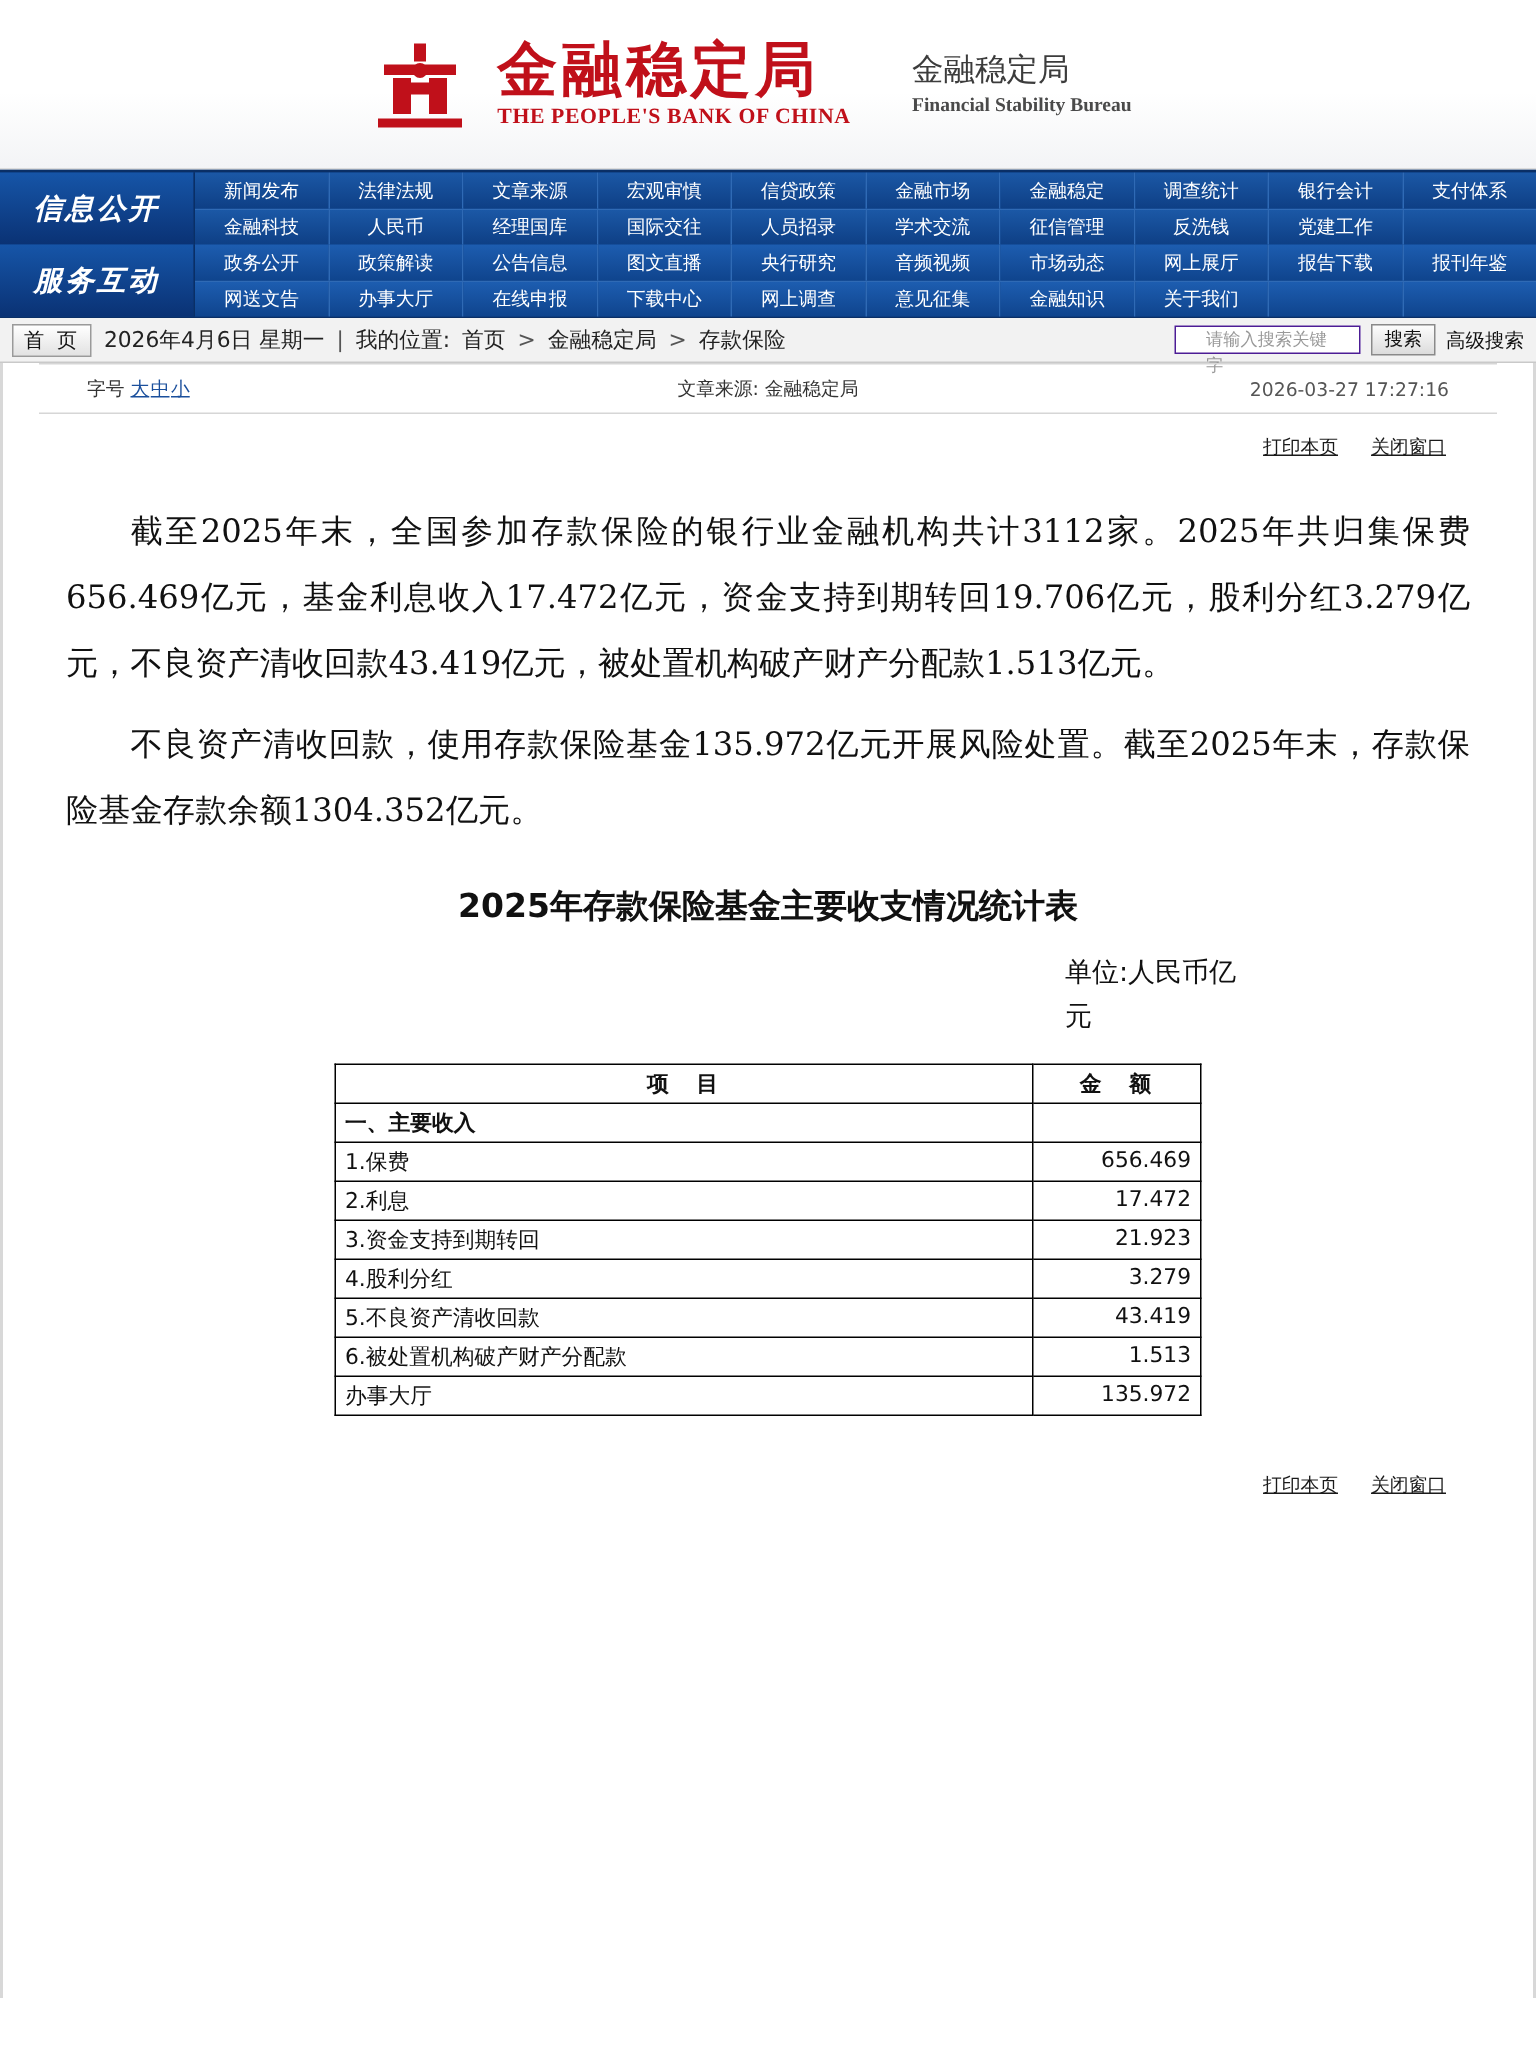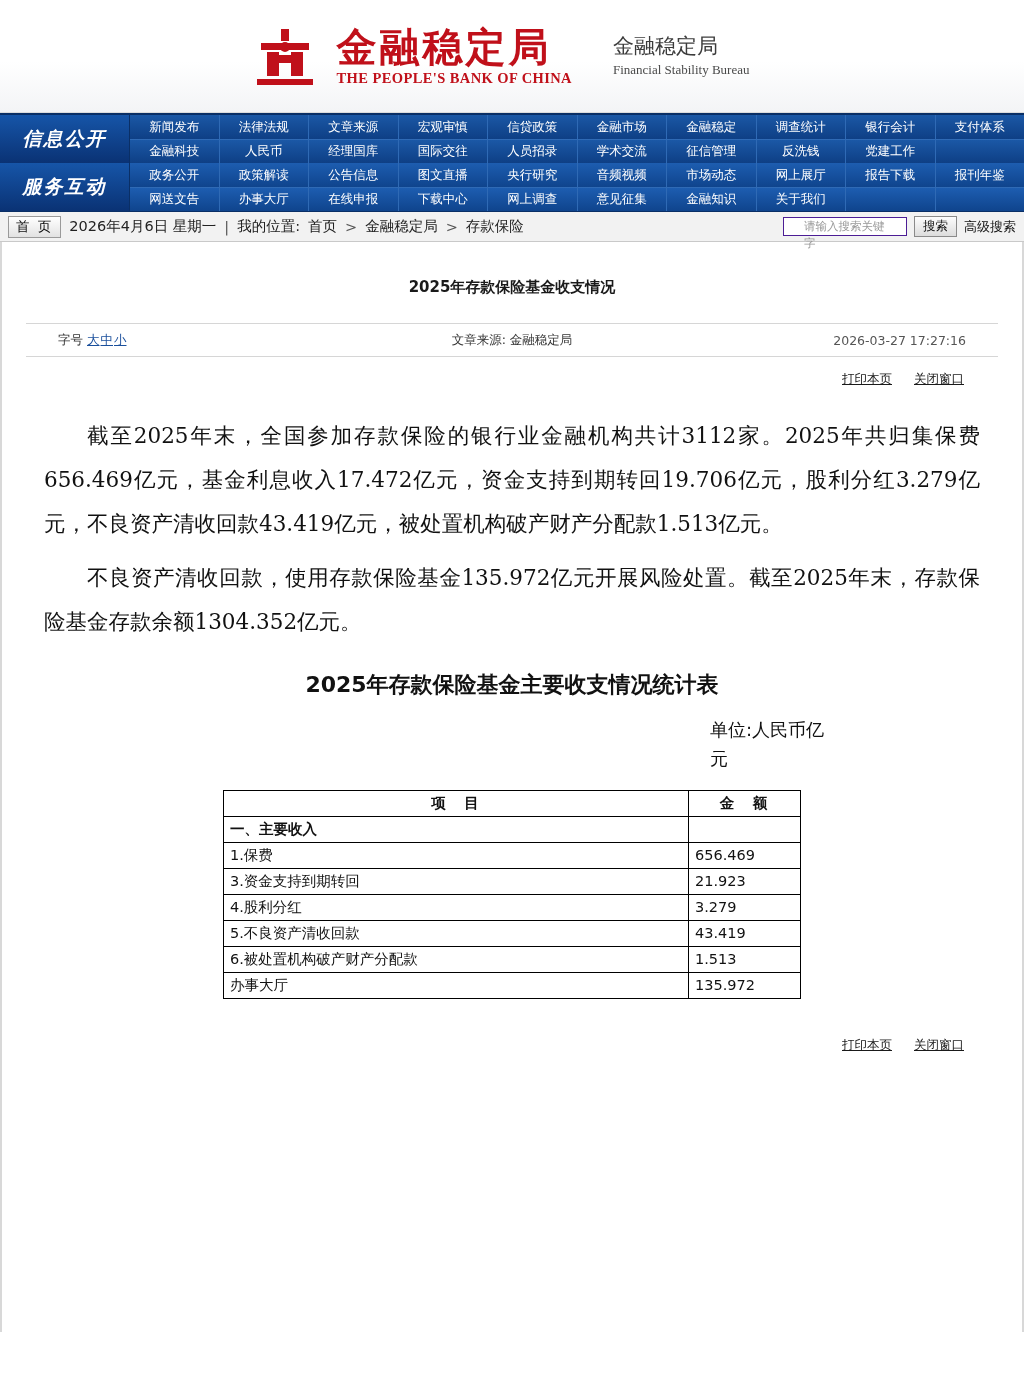--- a/index.html
+++ b/index.html
@@ -56,20 +56,21 @@
     font-family: "DejaVu Sans", sans-serif;
     font-size: 21px;
     color: #3c3c3c;
     line-height: 1.15;
   }
   .bureau-en {
     font-family: "Liberation Serif", serif;
     font-size: 13px;
     color: #4a4a4a;
     margin-top: 3px;
+    font-weight: bold;
   }
   .mast-sep {
     width: 1px;
     height: 54px;
     background: transparent;
     margin: 0 2px;
   }
 
   
   .navwrap {
@@ -260,21 +261,21 @@
   table.fund td, table.fund th {
     border: 1px solid #000;
     height: 26px;
     padding: 1px 6px;
   }
   table.fund th {
     font-weight: 700;
     text-align: center;
     letter-spacing: 2px;
   }
-  td.amount { text-align: left; width: 112px; }
+  td.amount { text-align: right; width: 112px; }
   td.section { font-weight: 700; }
   td.indent { padding-left: 22px; }
 
   .footrow {
     display: flex;
     justify-content: flex-end;
     gap: 22px;
     padding: 38px 34px 28px 0;
     font-family: "DejaVu Sans", sans-serif;
     font-size: 12.5px;
@@ -384,21 +385,20 @@
   <span class="crumbtext">存款保险</span>
   <span class="crumb-right">
     <span class="searchbox">请输入搜索关键字</span>
     <span class="searchbtn">搜索</span>
     <a class="advlink" href="#">高级搜索</a>
   </span>
 </div>
 
 <div class="page">
 
-  <div class="doc-title">2025年存款保险基金收支情况</div>
 
   <div class="metabar">
     <span class="meta-left">
       <span>字号</span>
       <span class="fontsizes">
         <a href="#">大</a><a href="#">中</a><a href="#">小</a>
       </span>
     </span>
     <span class="meta-center">文章来源: 金融稳定局</span>
     <span class="meta-right">2026-03-27 17:27:16</span>
@@ -427,20 +427,24 @@
     <tbody>
       <tr>
         <td class="section">一、主要收入</td>
         <td class="amount"></td>
       </tr>
       <tr>
         <td>1.保费</td>
         <td class="amount">656.469</td>
       </tr>
       <tr>
+        <td>2.利息</td>
+        <td class="amount">17.472</td>
+      </tr>
+      <tr>
         <td>3.资金支持到期转回</td>
         <td class="amount">21.923</td>
       </tr>
       <tr>
         <td>4.股利分红</td>
         <td class="amount">3.279</td>
       </tr>
       <tr>
         <td>5.不良资产清收回款</td>
         <td class="amount">43.419</td>

